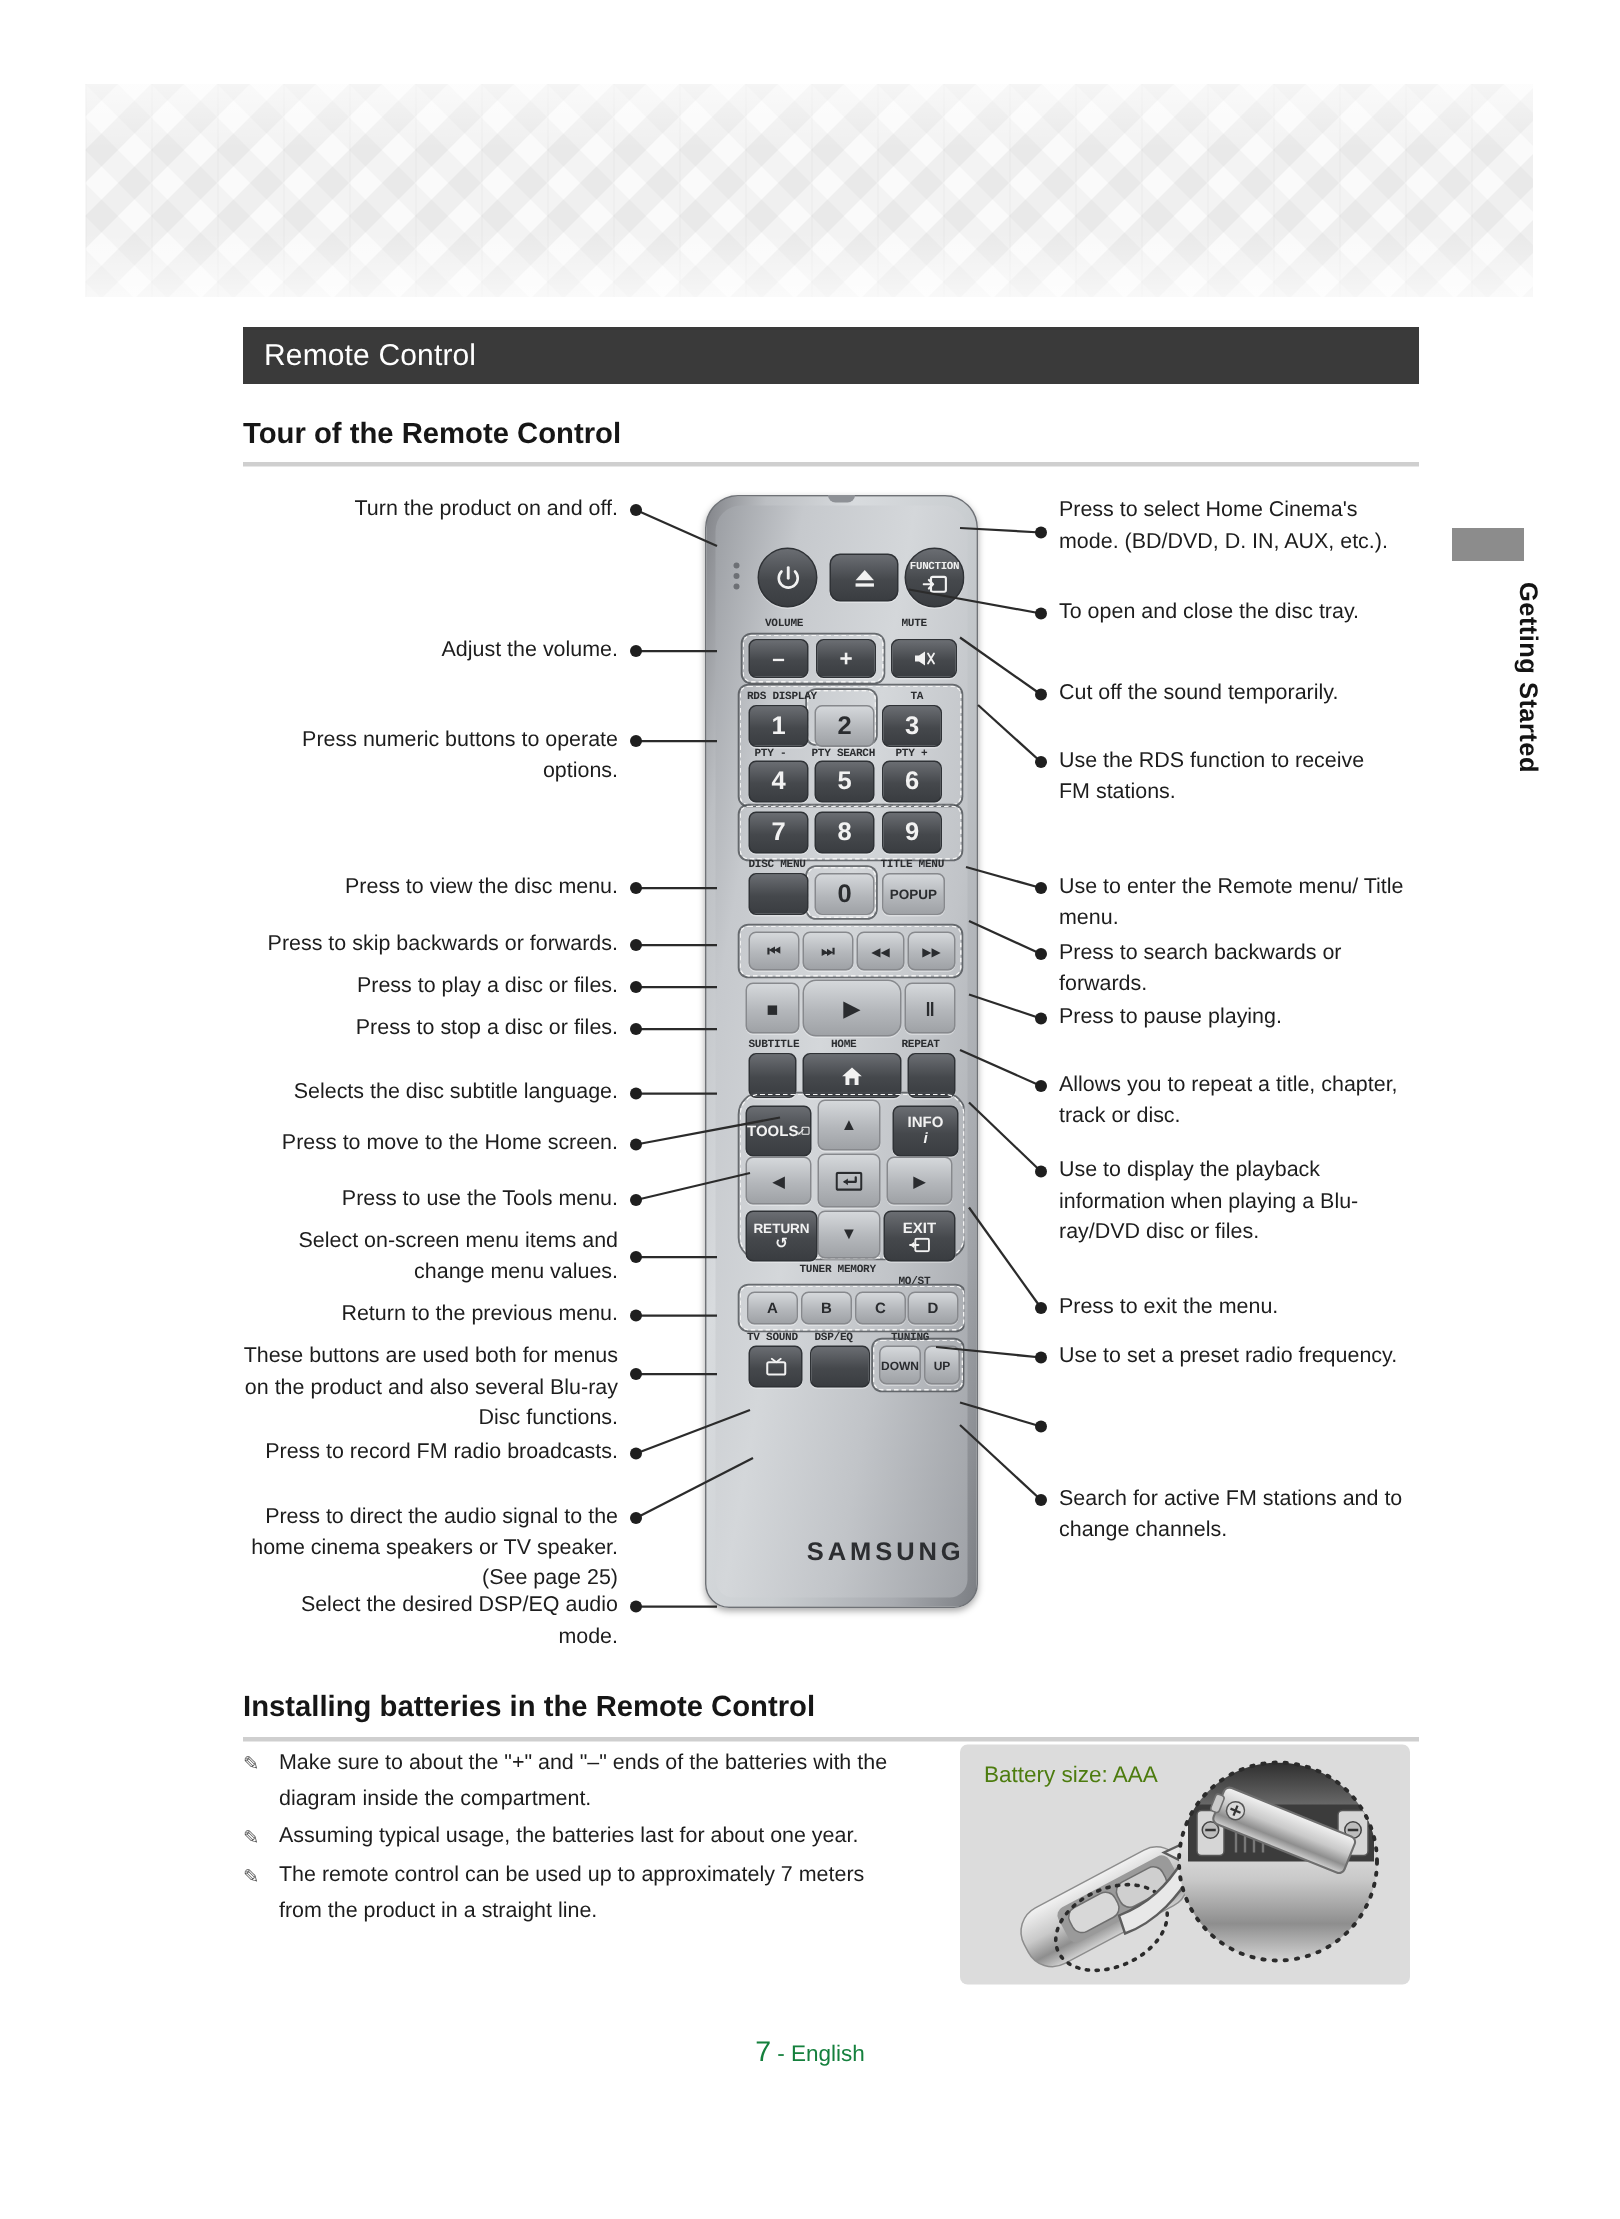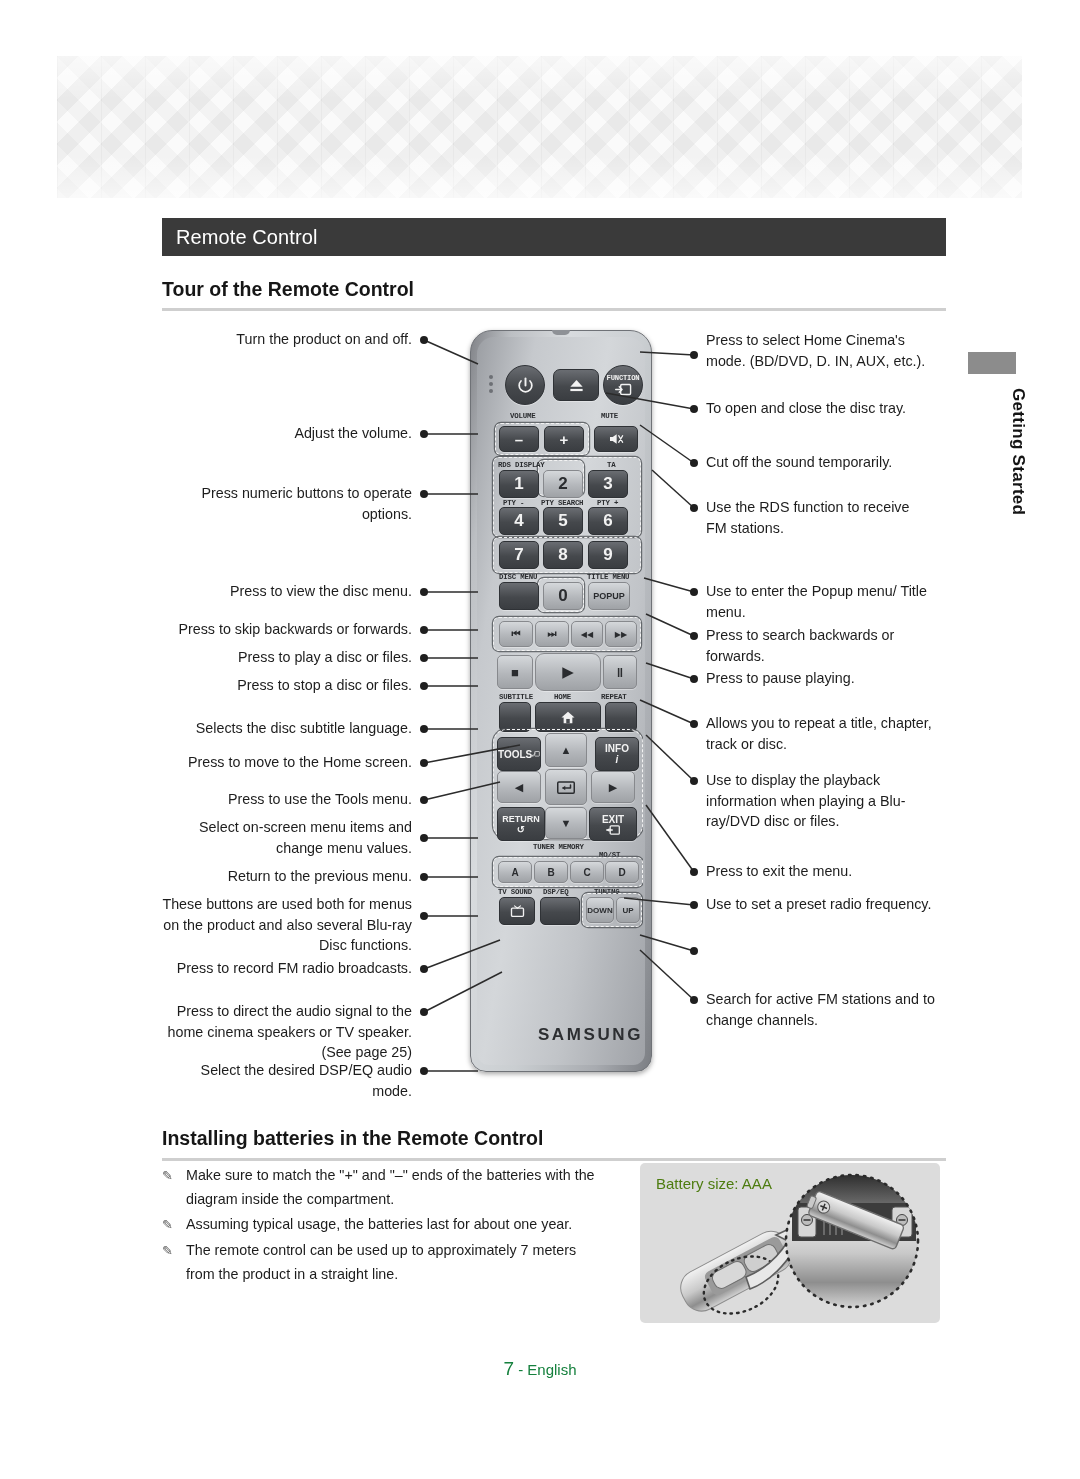--- a/index.html
+++ b/index.html
@@ -160,21 +160,21 @@
   <div class="co left" style="left:162px;top:866px;width:250px;">Return to the previous menu.</div>
   <div class="co left" style="left:162px;top:894px;width:250px;">These buttons are used both for menus on the product and also several Blu-ray Disc functions.</div>
   <div class="co left" style="left:155px;top:958px;width:257px;">Press to record FM radio broadcasts.</div>
   <div class="co left" style="left:148px;top:1001px;width:264px;">Press to direct the audio signal to the home cinema speakers or TV speaker. (See page 25)</div>
   <div class="co left" style="left:162px;top:1060px;width:250px;">Select the desired DSP/EQ audio mode.</div>
 
   <div class="co right" style="left:706px;top:330px;width:240px;">Press to select Home Cinema's mode. (BD/DVD, D. IN, AUX, etc.).</div>
   <div class="co right" style="left:706px;top:398px;width:248px;">To open and close the disc tray.</div>
   <div class="co right" style="left:706px;top:452px;width:248px;">Cut off the sound temporarily.</div>
   <div class="co right" style="left:706px;top:497px;width:210px;">Use the RDS function to receive FM stations.</div>
-  <div class="co right" style="left:706px;top:581px;width:240px;">Use to enter the Popup menu/ Title menu.</div>
+  <div class="co right" style="left:706px;top:581px;width:240px;">Use to enter the Remote menu/ Title menu.</div>
   <div class="co right" style="left:706px;top:625px;width:226px;">Press to search backwards or forwards.</div>
   <div class="co right" style="left:706px;top:668px;width:240px;">Press to pause playing.</div>
   <div class="co right" style="left:706px;top:713px;width:226px;">Allows you to repeat a title, chapter, track or disc.</div>
   <div class="co right" style="left:706px;top:770px;width:230px;">Use to display the playback information when playing a Blu-ray/DVD disc or files.</div>
   <div class="co right" style="left:706px;top:861px;width:240px;">Press to exit the menu.</div>
   <div class="co right" style="left:706px;top:894px;width:248px;">Use to set a preset radio frequency.</div>
   <div class="co right" style="left:706px;top:989px;width:244px;">Search for active FM stations and to change channels.</div>
 
   <div class="remote">
     <div class="top-nub"></div>
@@ -401,21 +401,21 @@
         <circle cx="694" cy="951" r="4"></circle>
       <circle cx="694" cy="1000" r="4"></circle>
     </g>
   </svg>
 
   <div class="sec-head" id="h-batt">Installing batteries in the Remote Control</div>
   <div class="sec-rule" id="r-batt"></div>
 
   <div class="note" style="left:186px;top:1163px;width:430px;">
     <span class="pen">✎</span>
-    <span>Make sure to match the "+" and "–" ends of the batteries with the diagram inside the compartment.</span>
+    <span>Make sure to about the "+" and "–" ends of the batteries with the diagram inside the compartment.</span>
   </div>
   <div class="note" style="left:186px;top:1212px;width:440px;">
     <span class="pen">✎</span>
     <span>Assuming typical usage, the batteries last for about one year.</span>
   </div>
   <div class="note" style="left:186px;top:1238px;width:400px;">
     <span class="pen">✎</span>
     <span>The remote control can be used up to approximately 7 meters from the product in a straight line.</span>
   </div>
 

